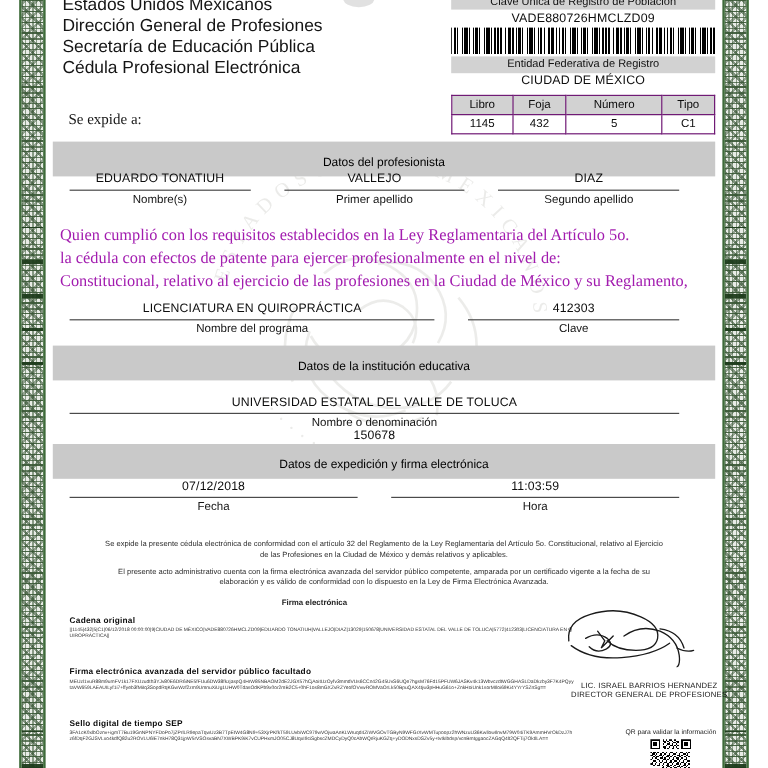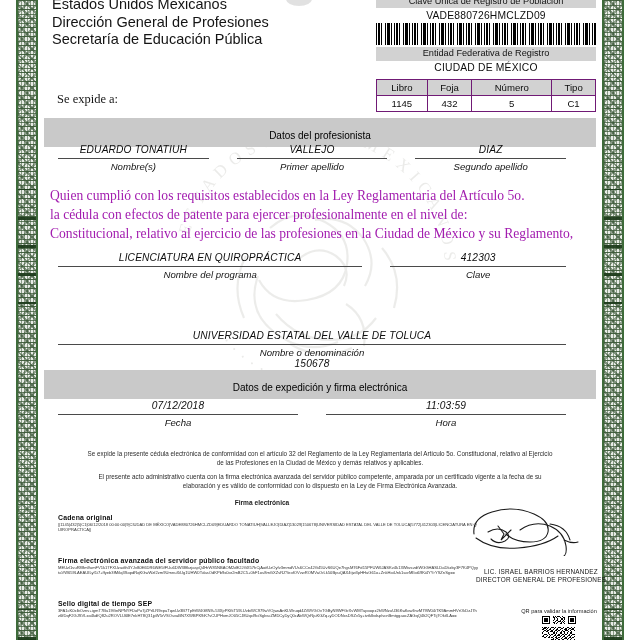--- a/index.html
+++ b/index.html
@@ -169,21 +169,20 @@
     padding: 10px 0 4px;
     line-height: 15px;
   }
 
   
   .field-row {
     position: absolute;
     left: 0;
     right: 16px;
     display: flex;
-    font-style: italic;
   }
   .field {
     flex: 1;
     text-align: center;
   }
   .field .val {
     font-size: 10.2px;
     color: #0d0d0d;
     padding-bottom: 2px;
     letter-spacing: 0.15px;
@@ -339,20 +338,21 @@
   </div>
 
   <div class="top-smudge"></div>
 
   <div class="page-body">
 
     <div class="header-titles">
       <div>Estados Unidos Mexicanos</div>
       <div>Dirección General de Profesiones</div>
       <div>Secretaría de Educación Pública</div>
+      <div>Cédula Profesional Electrónica</div>
     </div>
 
     <div class="expide-a">Se expide a:</div>
 
     <div class="registry">
       <div class="reg-label">Clave Única de Registro de Población</div>
       <div class="reg-value">VADE880726HMCLZD09</div>
       <div class="barcode"></div>
       <div class="reg-label">Entidad Federativa de Registro</div>
       <div class="reg-value">CIUDAD DE MÉXICO</div>
@@ -406,20 +406,21 @@
         <div class="rule"></div>
         <div class="cap">Nombre del programa</div>
       </div>
       <div class="field narrow-right">
         <div class="val">412303</div>
         <div class="rule"></div>
         <div class="cap">Clave</div>
       </div>
     </div>
 
+    <div class="section-bar" style="top:288px;">Datos de la institución educativa</div>
 
     <div class="field-row" style="top:330px;flex-direction:column;">
       <div class="field wide-left">
         <div class="val">UNIVERSIDAD ESTATAL DEL VALLE DE TOLUCA</div>
         <div class="rule"></div>
         <div class="cap">Nombre o denominación</div>
       </div>
       <div class="field narrow-right">
         <div class="val">150678</div>
         <div class="rule"></div>

